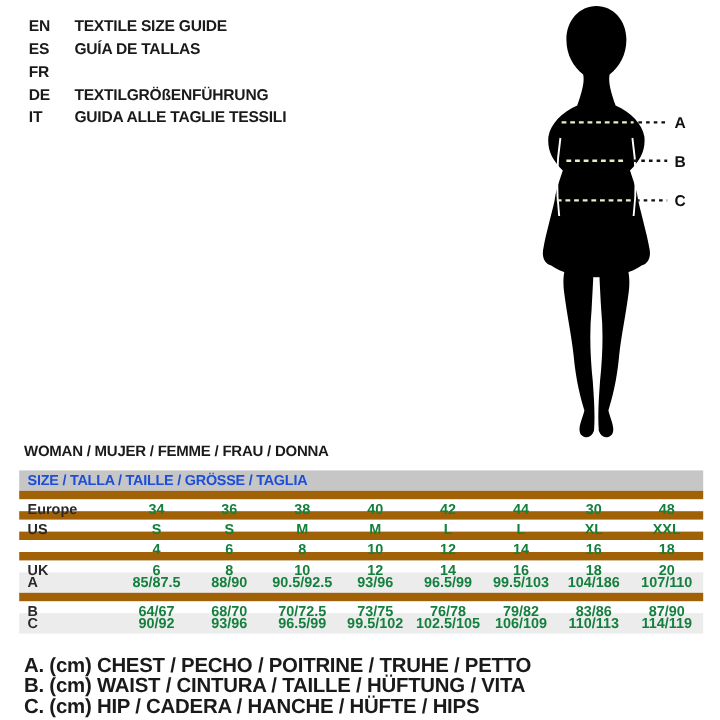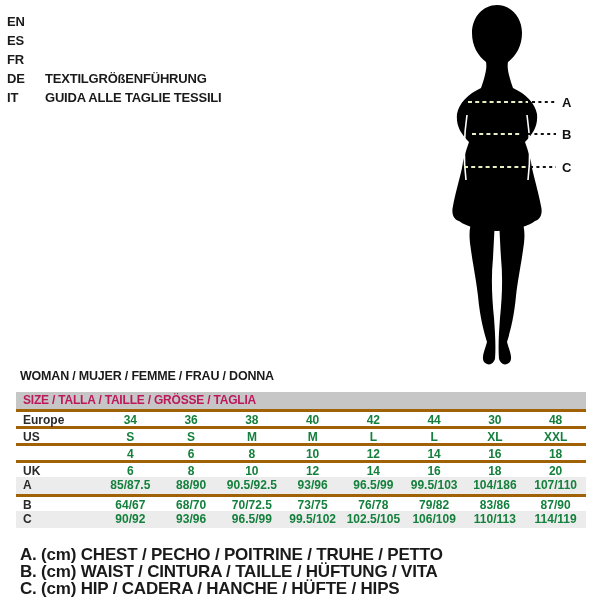--- a/index.html
+++ b/index.html
@@ -4,58 +4,60 @@
 <style>
   html,body{margin:0;padding:0;}
   body{
     width:600px;height:600px;background:#ffffff;
     font-family:"Liberation Sans", sans-serif;
     color:#1a1a1a;overflow:hidden;position:relative;
   }
   .canvas{position:absolute;left:0;top:0;width:600px;height:600px;background:#fff;}
 
   
-  .langs{position:absolute;left:7px;top:12px;}
+  .langs{position:absolute;left:24px;top:12px;}
   .lang-row{display:flex;height:19px;line-height:19px;font-size:13px;font-weight:700;letter-spacing:-0.2px;}
   .lang-code{width:38px;}
   .lang-label{white-space:nowrap;}
 
   
   .figure-svg{position:absolute;left:0;top:0;width:600px;height:600px;}
   .marker-label{font-family:"Liberation Sans",sans-serif;font-size:13px;font-weight:600;fill:#111;}
 
   
   .woman-title{position:absolute;left:20px;top:369px;font-size:12.5px;font-weight:700;letter-spacing:-0.2px;}
 
   
   .size-table{position:absolute;left:16px;top:392px;width:570px;font-size:12px;}
   .thead{
-    height:17px;line-height:17px;background:#c6c6c6;color:#be185d;
+    height:17px;line-height:17px;background:#c6c6c6;color:#1d4ed8;
     font-weight:700;padding-left:7px;letter-spacing:-0.2px;
   }
-  .trow{display:flex;height:17px;line-height:17px;border-top:3px solid #a16207;box-sizing:border-box;}
+  .trow{display:flex;height:17px;line-height:17px;border-top:7px solid #a16207;box-sizing:border-box;}
   .trow.striped{background:#ececec;border-top:none;}
   .tlabel{width:84px;padding-left:7px;font-weight:700;color:#2a2a2a;box-sizing:border-box;}
   .tcell{flex:1;text-align:center;font-weight:700;color:#15803d;white-space:nowrap;}
 
   
   .legend{position:absolute;left:20px;top:546px;}
   .legend-line{height:17px;line-height:17px;font-size:17px;font-weight:700;letter-spacing:-0.2px;white-space:nowrap;}
 </style>
 </head>
 <body>
 
 <div class="canvas">
 
   <div class="langs" id="language-list">
       <div class="lang-row">
         <span class="lang-code">EN</span>
+        <span class="lang-label">TEXTILE SIZE GUIDE</span>
       </div>
       <div class="lang-row">
         <span class="lang-code">ES</span>
+        <span class="lang-label">GUÍA DE TALLAS</span>
       </div>
       <div class="lang-row">
         <span class="lang-code">FR</span>
       </div>
       <div class="lang-row">
         <span class="lang-code">DE</span>
         <span class="lang-label">TEXTILGRÖßENFÜHRUNG</span>
       </div>
       <div class="lang-row">
         <span class="lang-code">IT</span>

